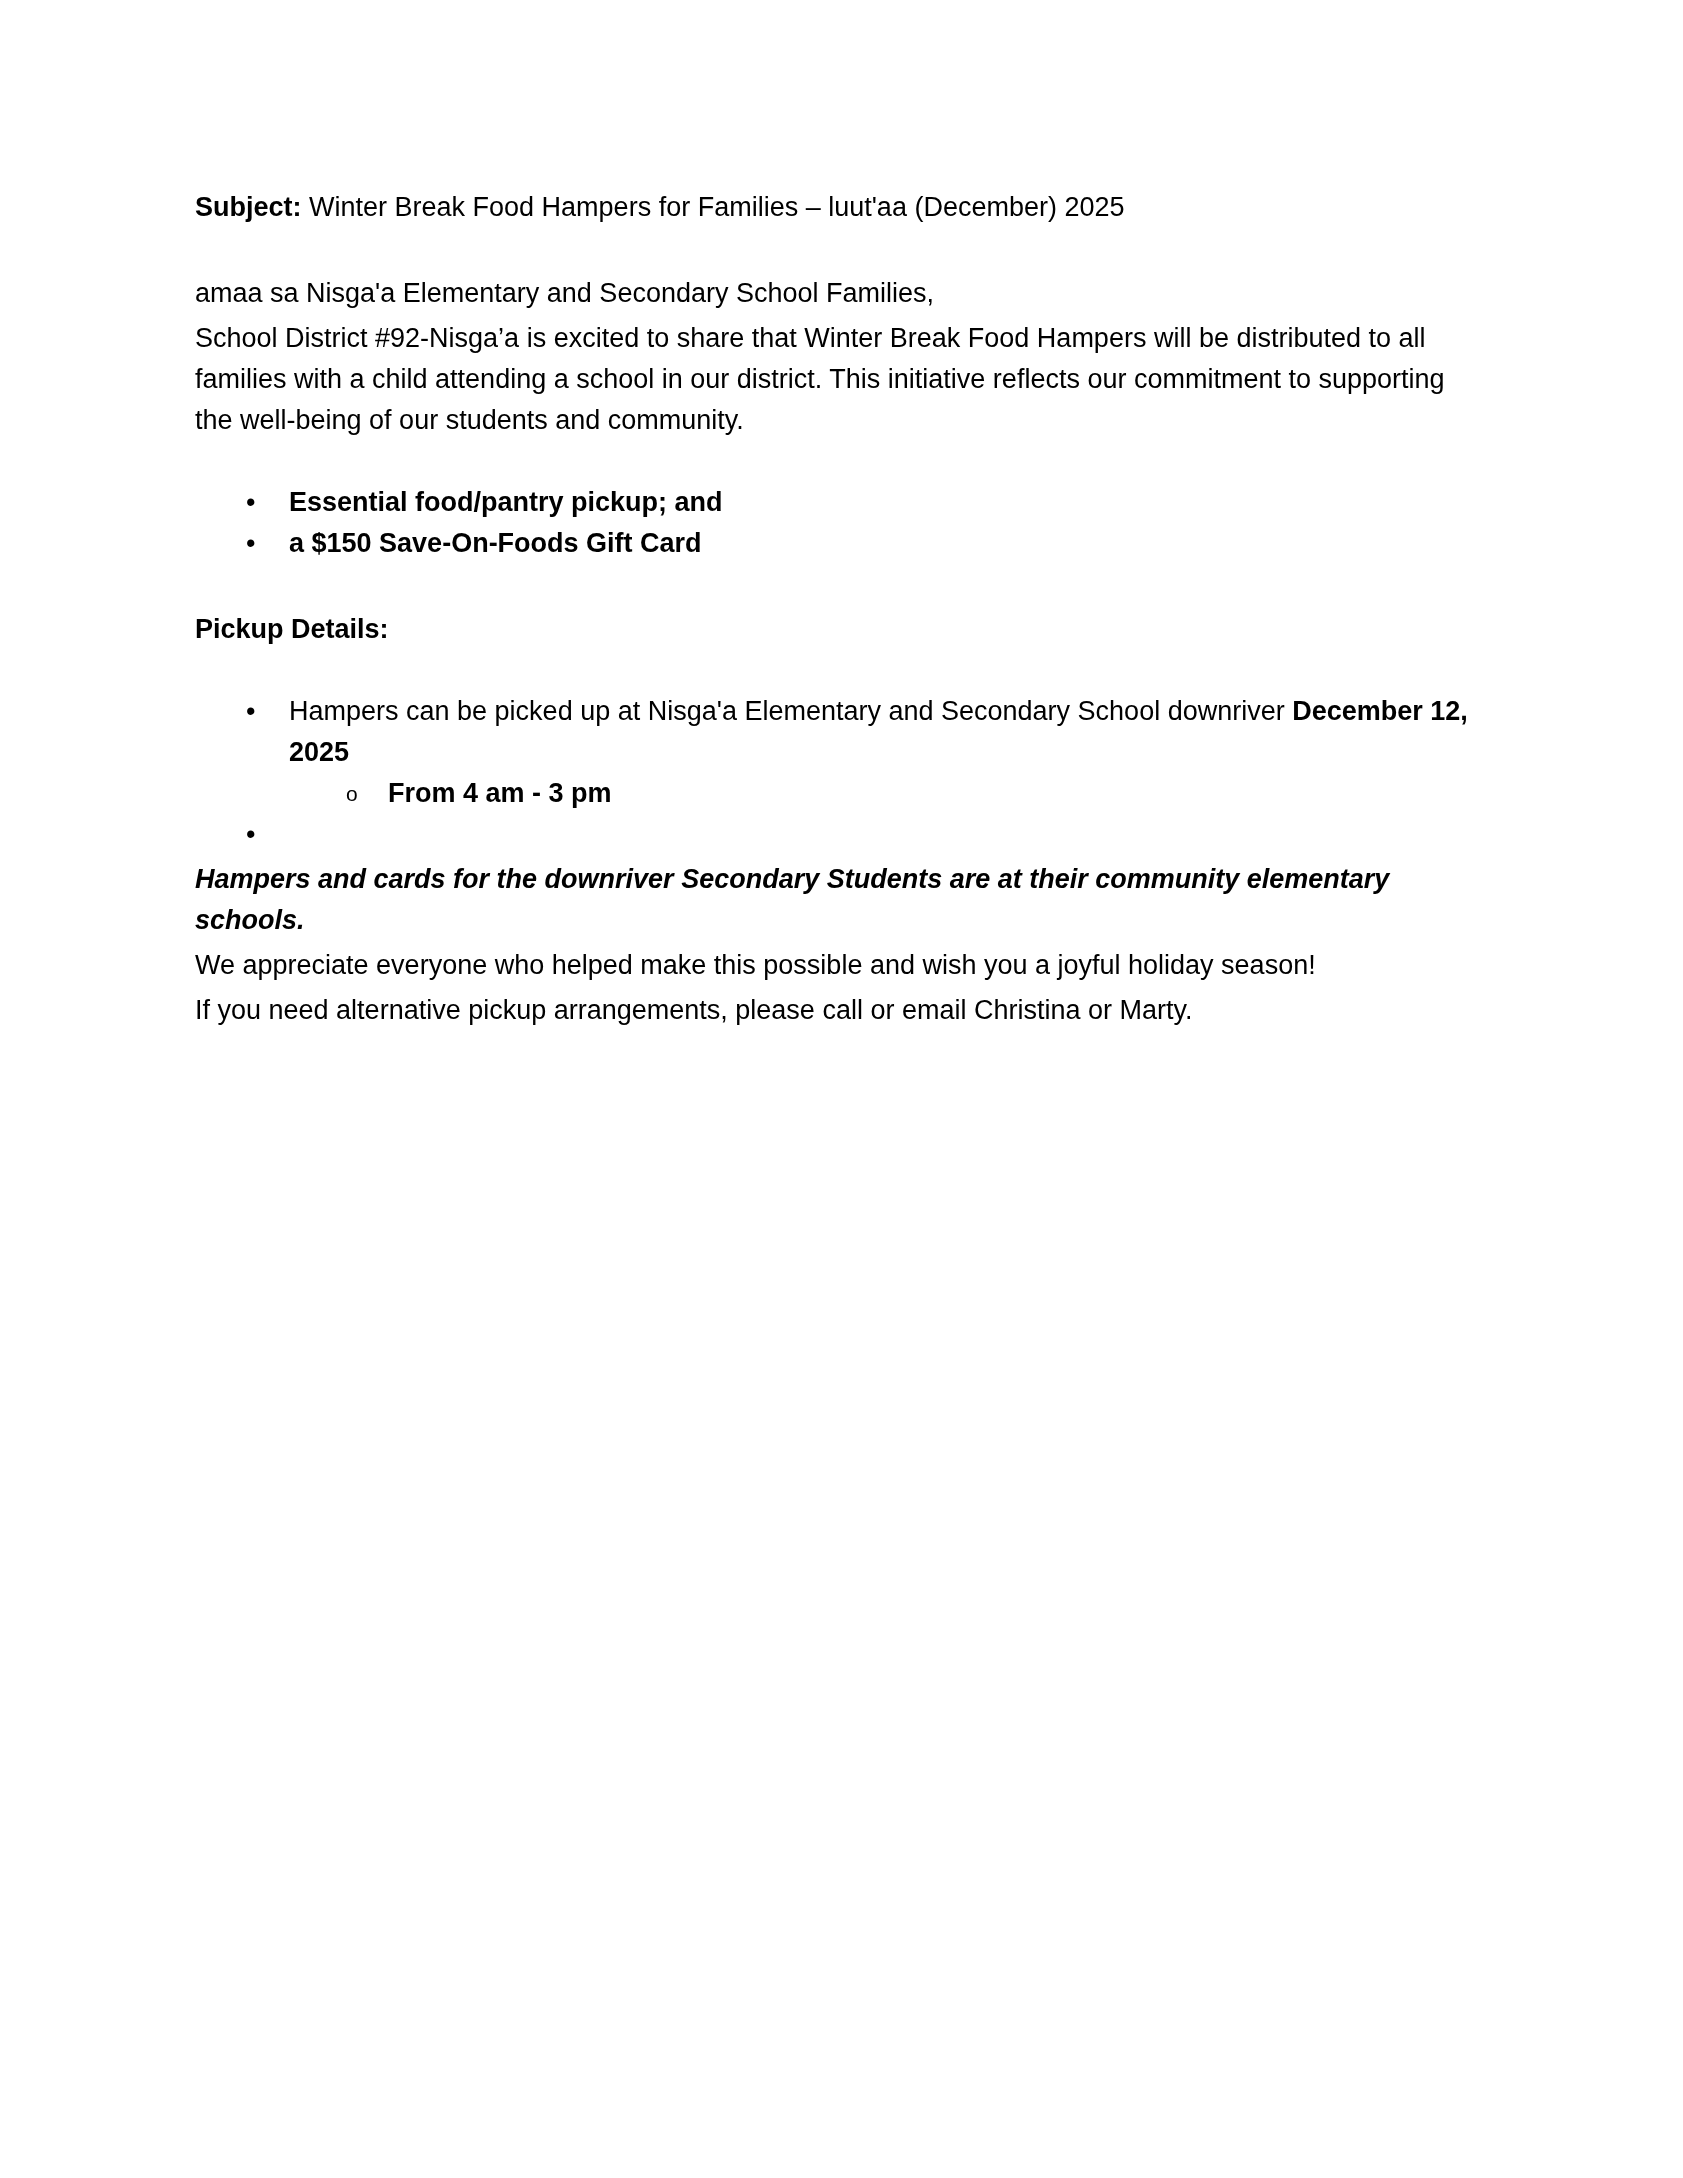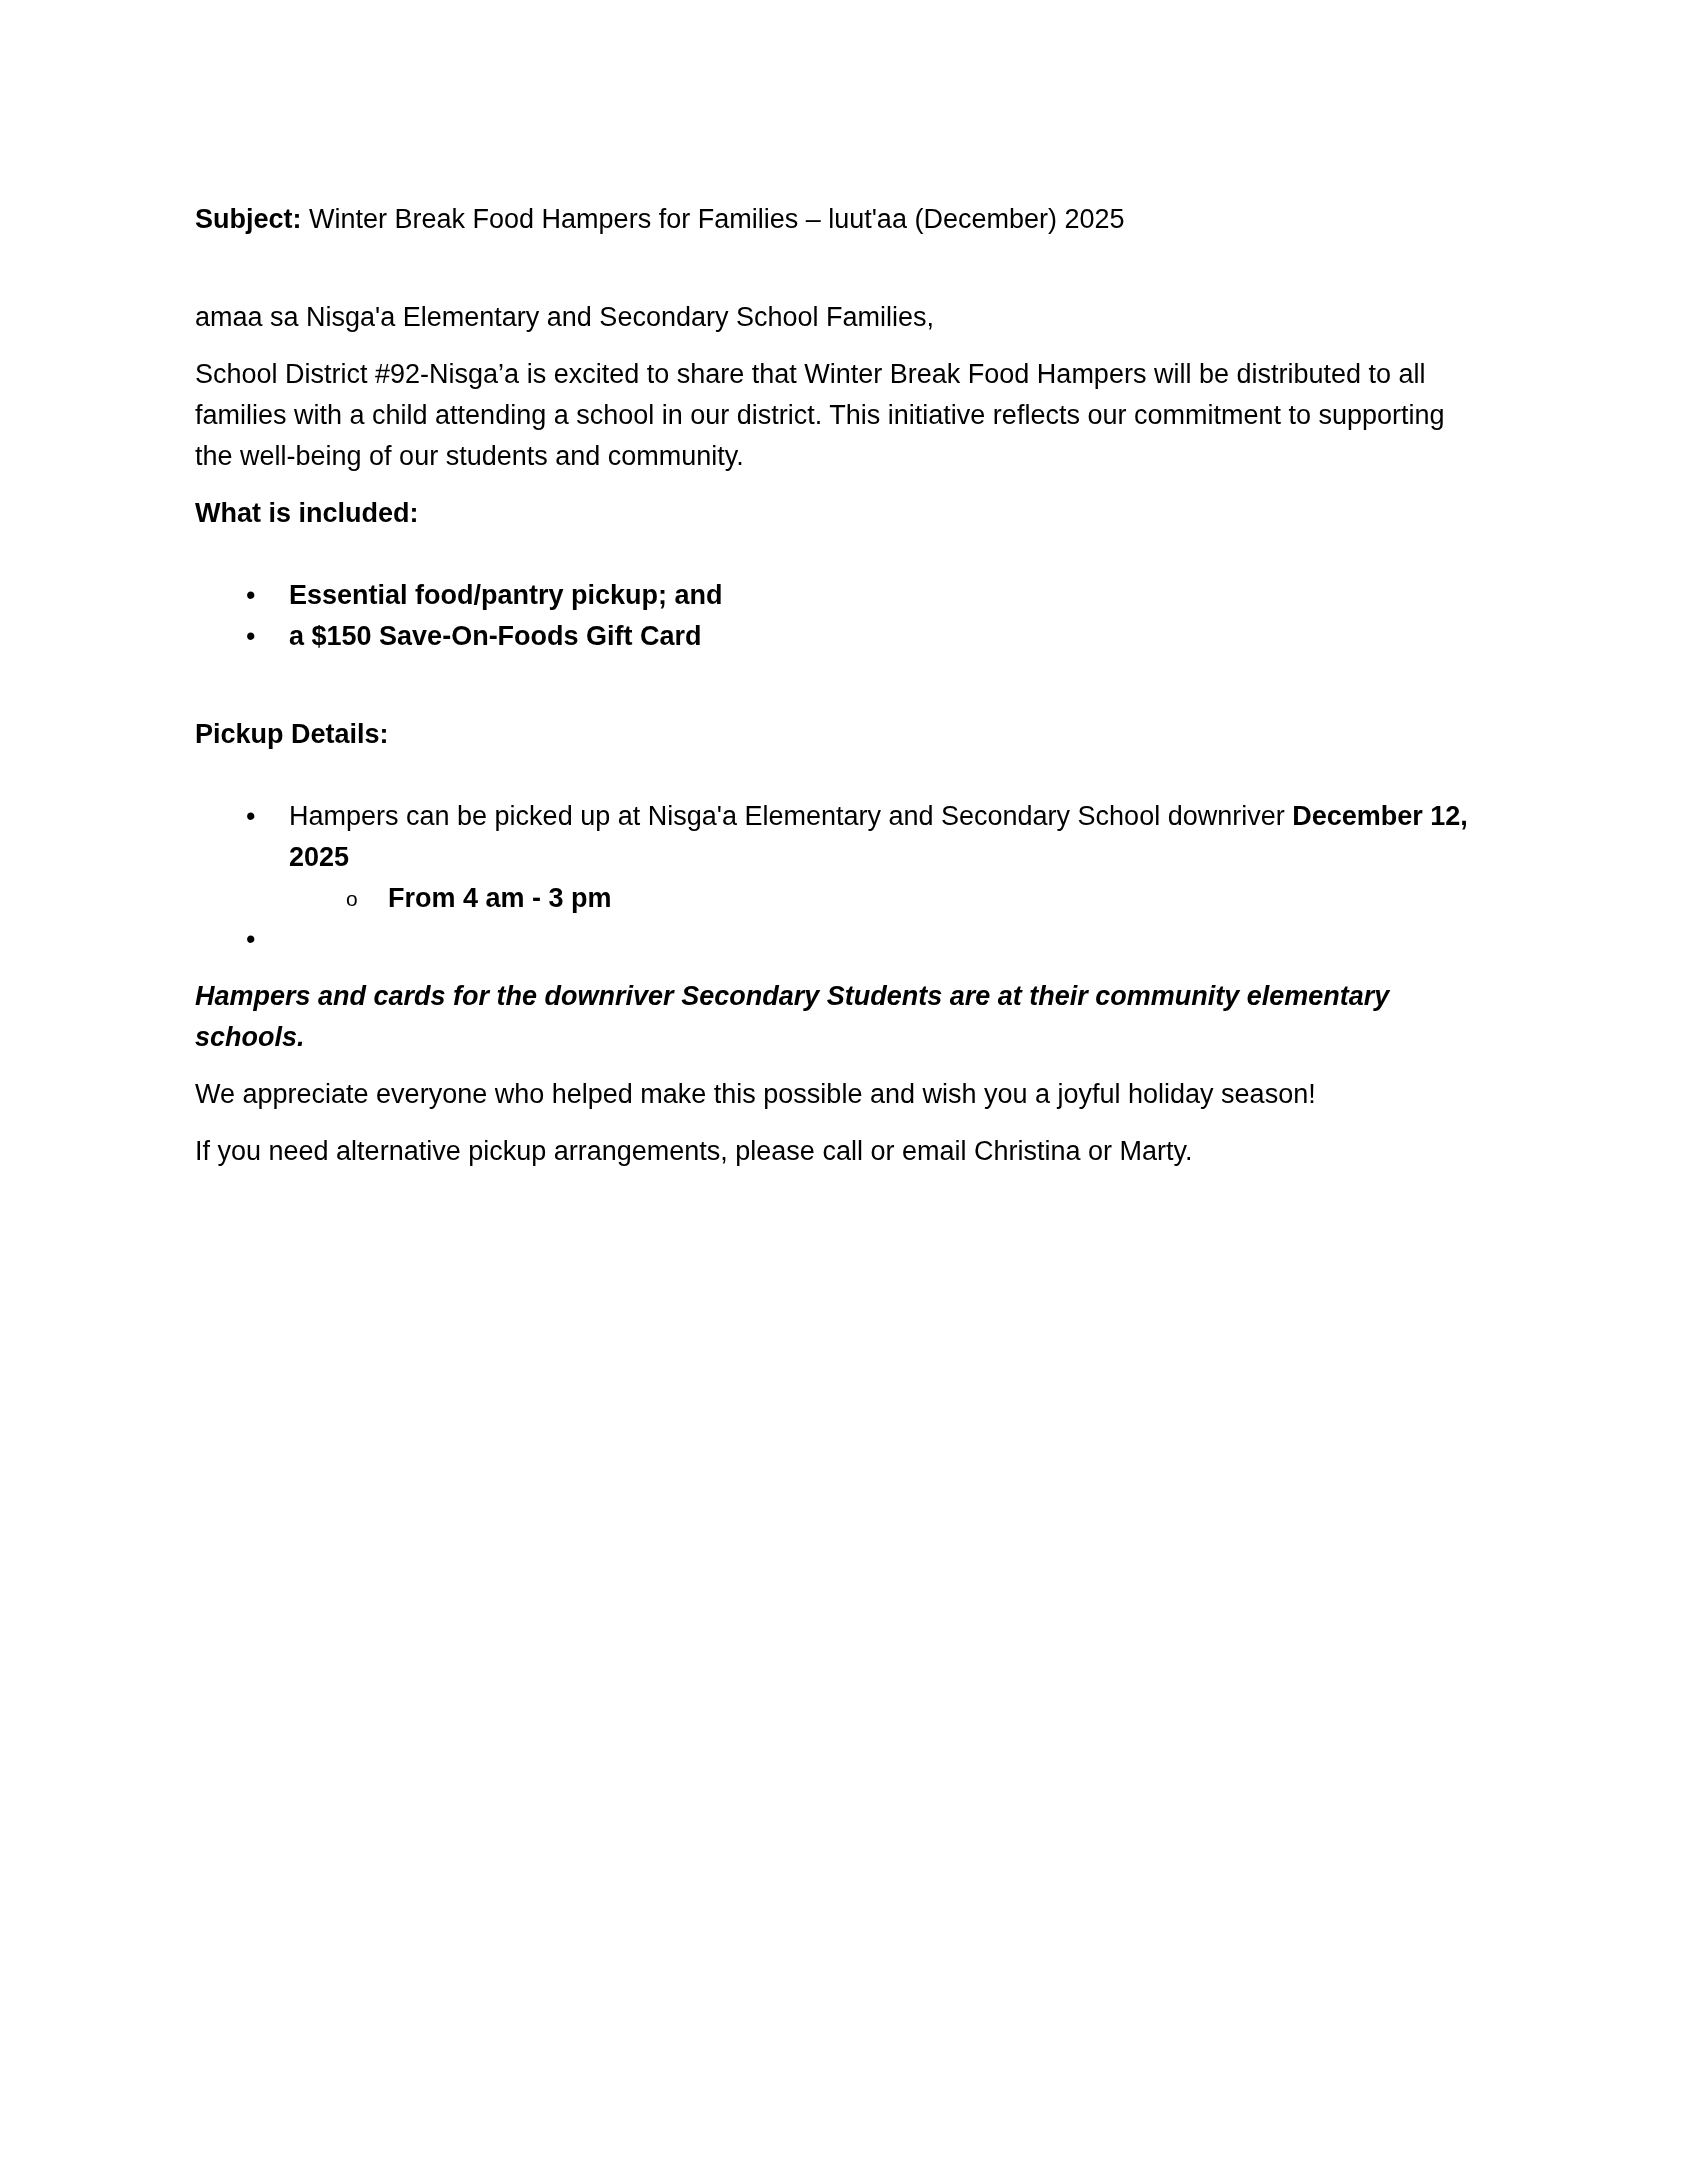--- a/index.html
+++ b/index.html
@@ -20,21 +20,21 @@
     height: 2178px;
     background: #ffffff;
     box-sizing: border-box;
     padding: 183px 208px 0 195px;
   }
   .doc {
     font-size: 27px;
     line-height: 41px;
   }
   .para {
-    margin: 16px 0 0 0;
+    margin: 4px 0 0 0;
   }
   .spacer {
     height: 41px;
   }
   .bold { font-weight: bold; }
   .bolditalic { font-weight: bold; font-style: italic; }
 
   .subject-line {
     margin-bottom: 0;
   }
@@ -84,21 +84,20 @@
     <p class="para subject-line">
       <span class="bold">Subject:</span><span> Winter Break Food Hampers for Families – luut'aa (December) 2025</span>
     </p>
 
     <div class="spacer"></div>
 
     <p class="para">amaa sa Nisga'a Elementary and Secondary School Families,</p>
 
     <p class="para">School District #92-Nisga’a is excited to share that Winter Break Food Hampers will be distributed to all families with a child attending a school in our district. This initiative reflects our commitment to supporting the well-being of our students and community.</p>
 
-    <p class="para bold">What is included:</p>
 
     <div class="spacer"></div>
 
     <ul class="bullets">
       <li>
         <span class="bullet-mark">•</span>
         <span class="bold">Essential food/pantry pickup; and</span>
       </li>
       <li>
         <span class="bullet-mark">•</span>

